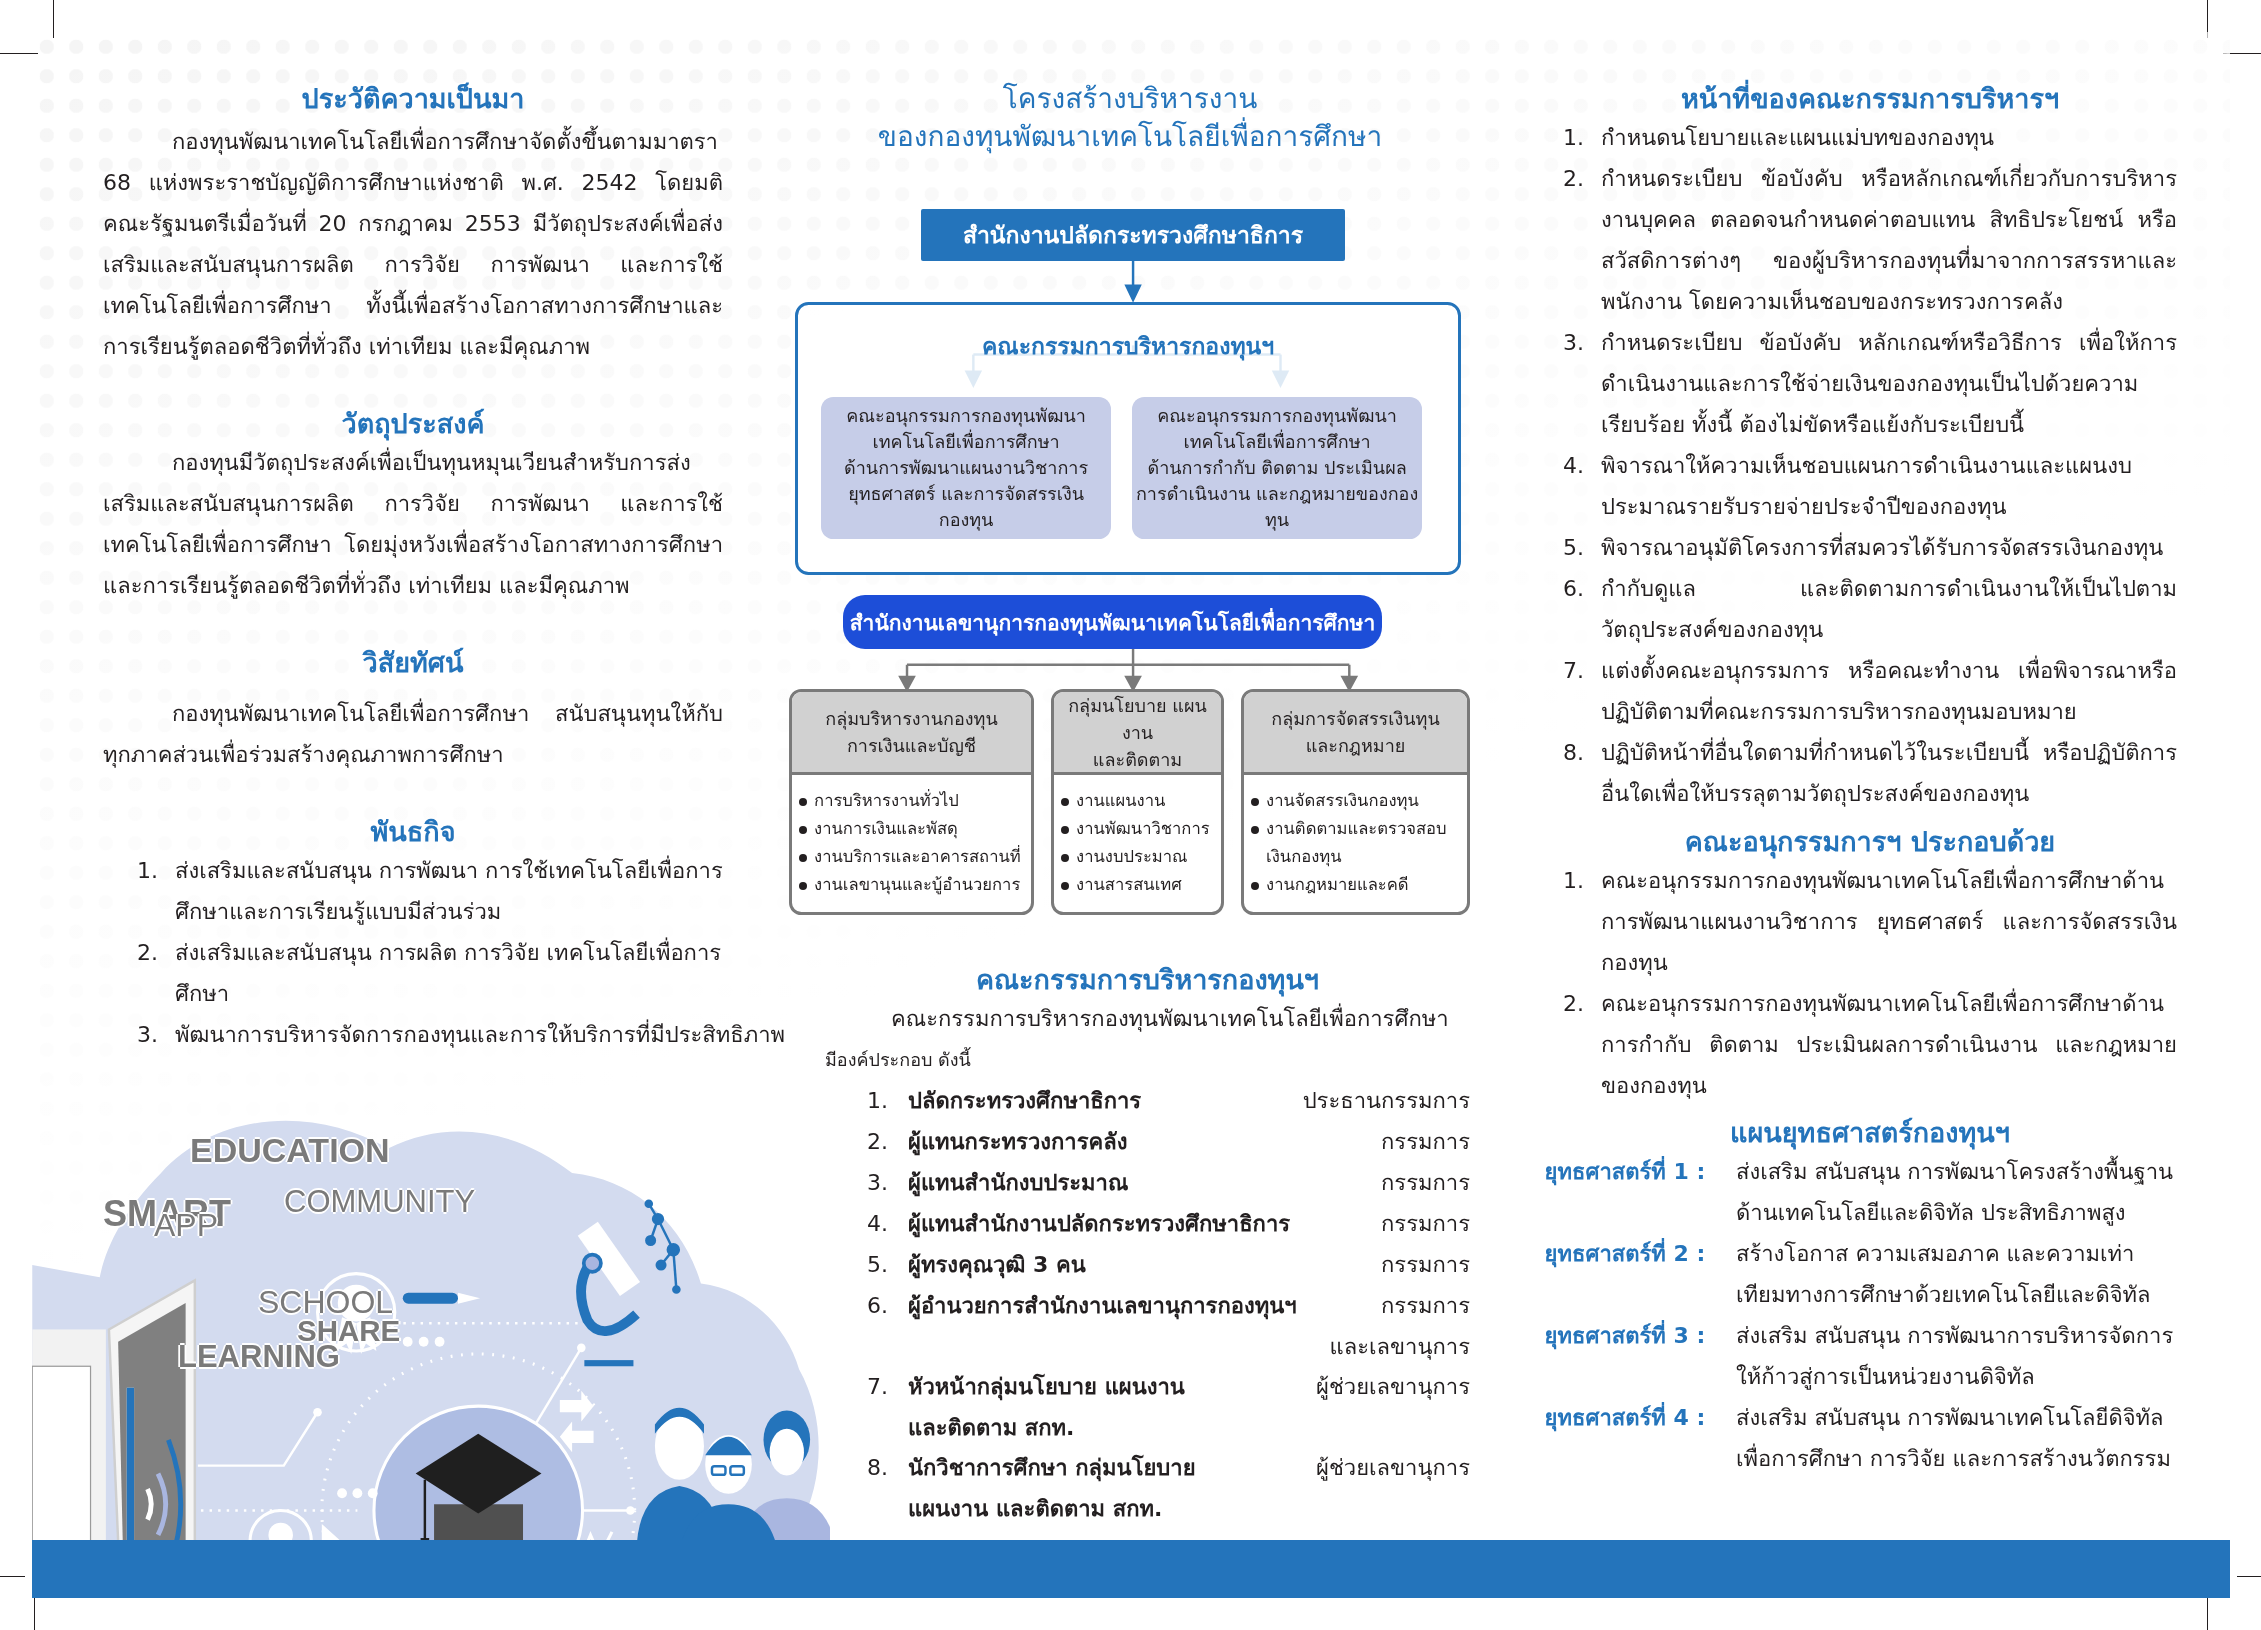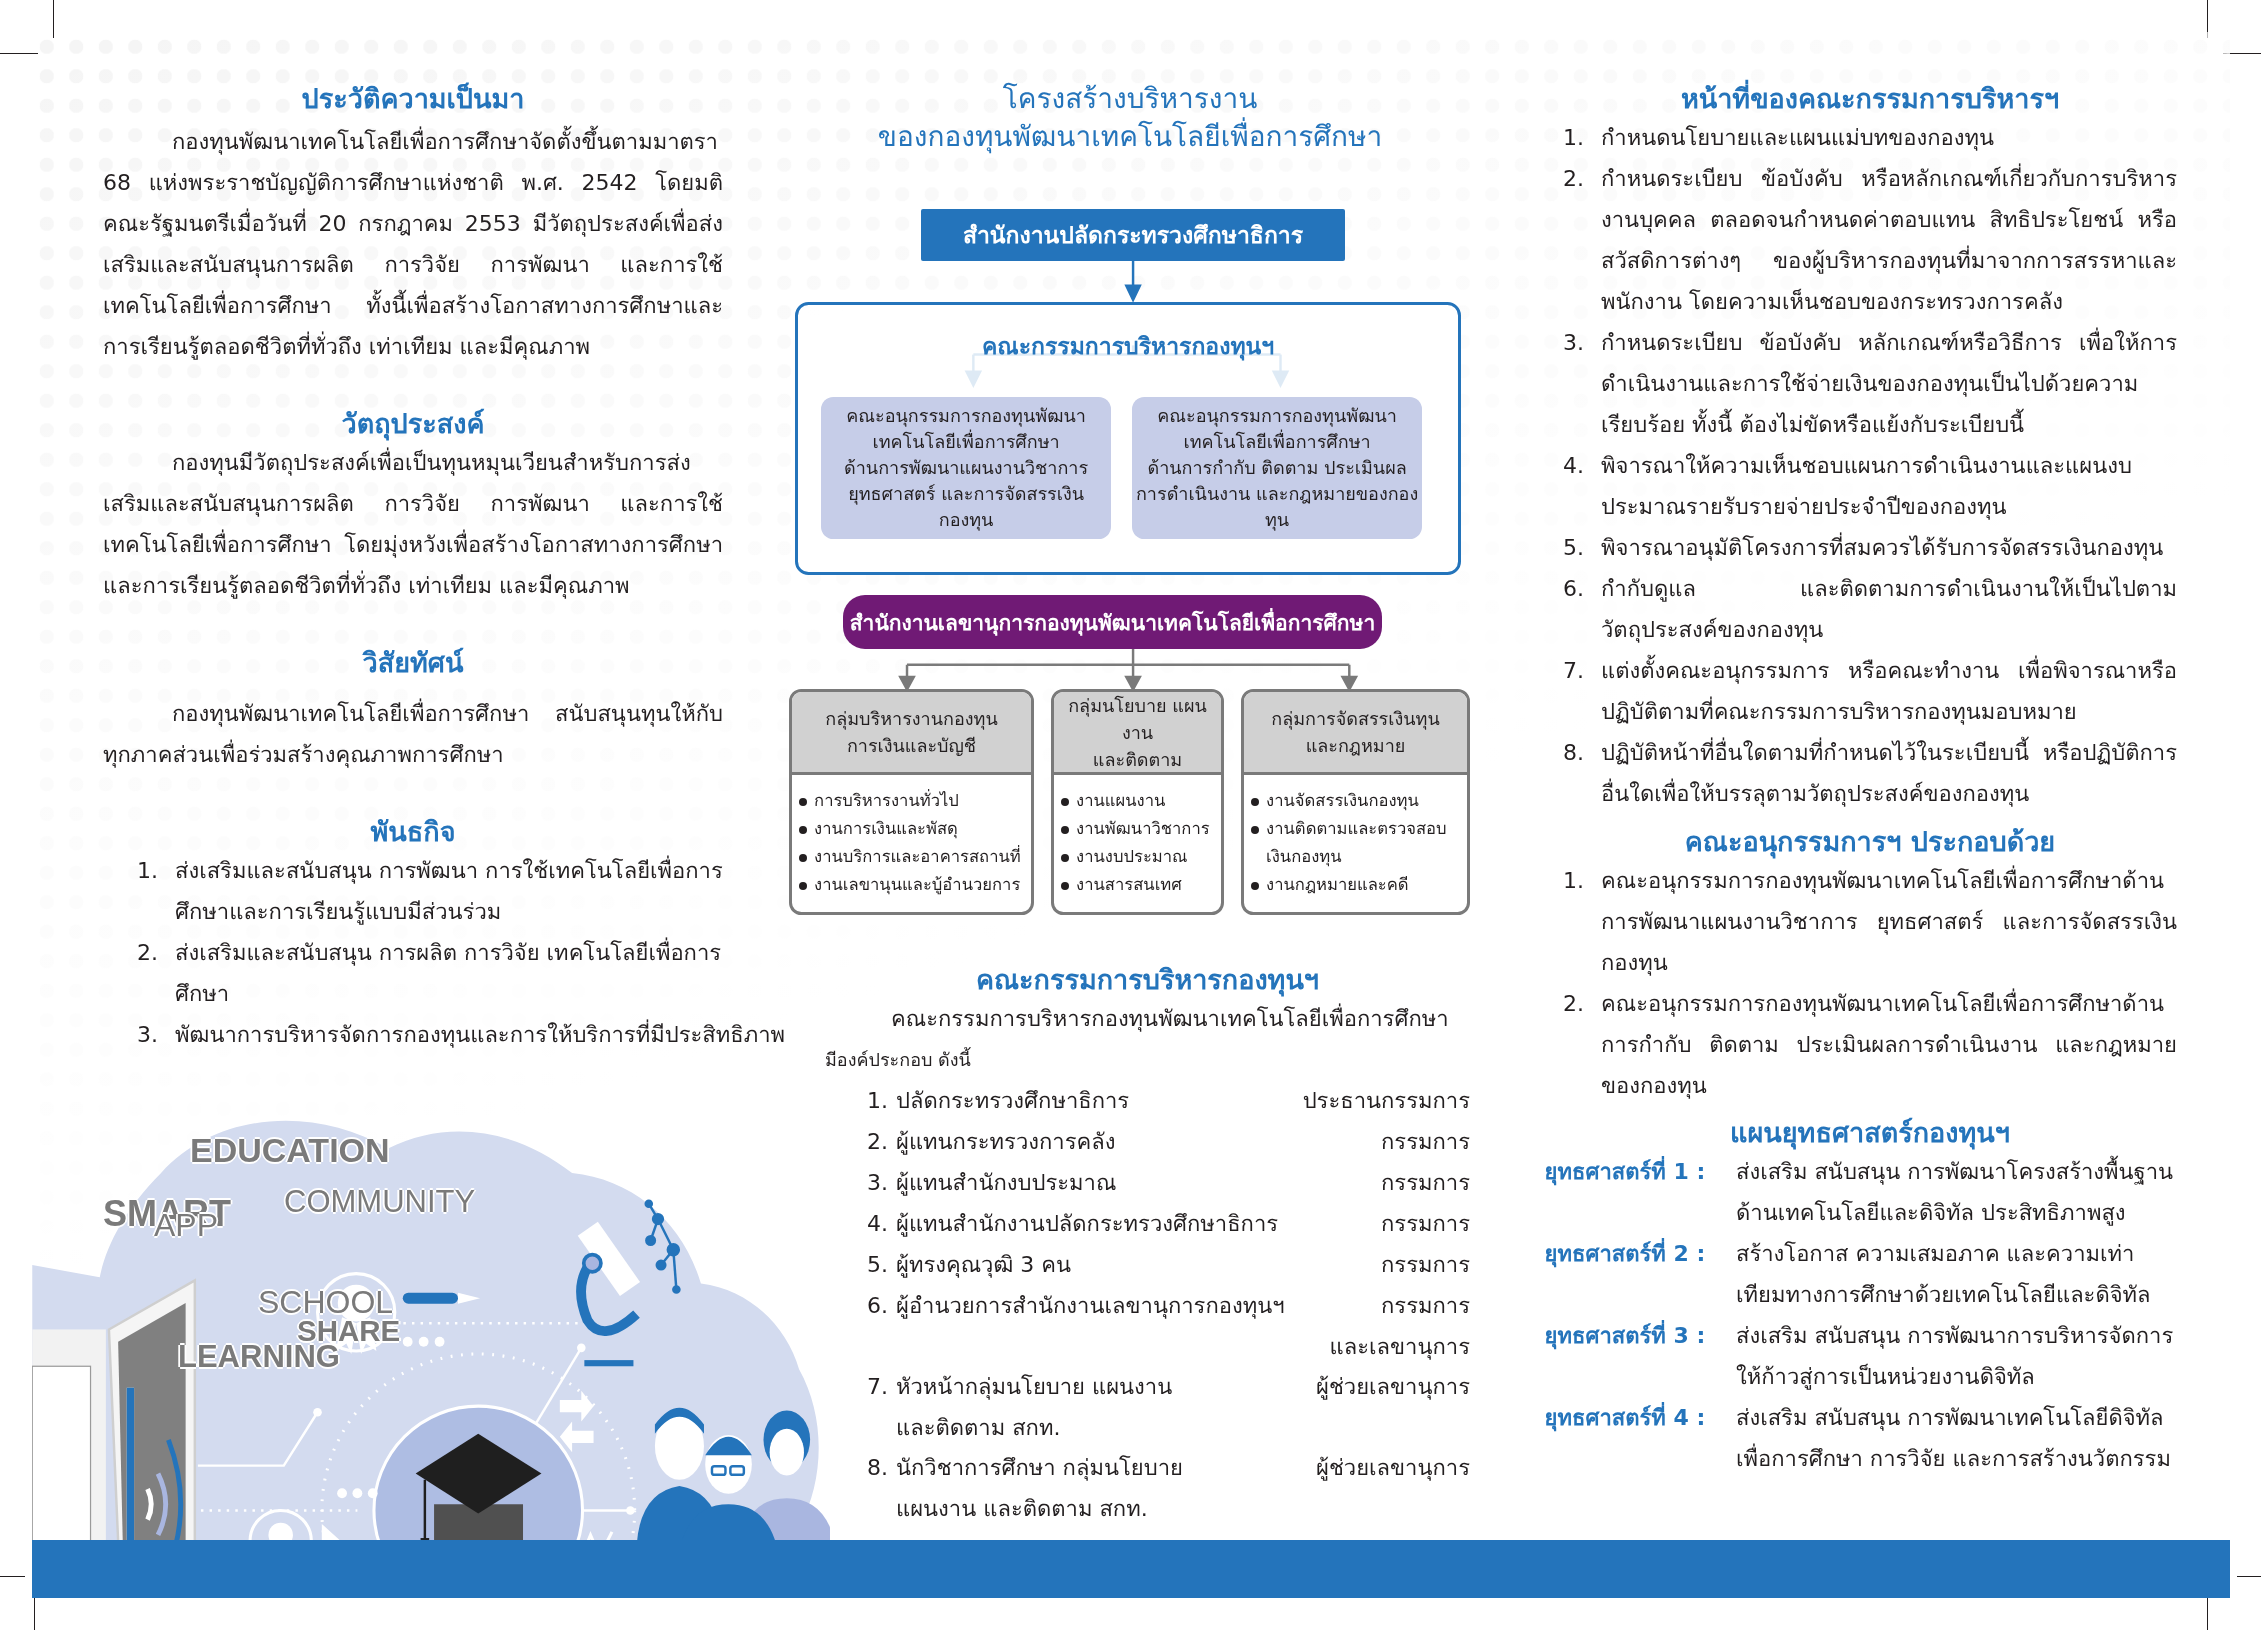--- a/index.html
+++ b/index.html
@@ -57,21 +57,21 @@
     color: #2474bb; font-weight: bold; font-size: 23px;
   }
   .sub-box {
     position: absolute; top: 92px; width: 290px; height: 142px;
     background: #c6cde8; border-radius: 12.3px;
     font-size: 18px; line-height: 26px; text-align: center;
     display: flex; flex-direction: column; justify-content: center;
   }
   .sec-box {
     position: absolute; left: 54px; top: 515px; width: 539px; height: 54px;
-    background: #701a75; border-radius: 22px; color: #fff;
+    background: #1d4ed8; border-radius: 22px; color: #fff;
     font-size: 21px; font-weight: bold; display: flex; align-items: center; justify-content: center;
   }
   .group {
     position: absolute; top: 602px; height: 220px; border: 3.1px solid #7a7a7a;
     border-radius: 12.3px; overflow: hidden; background: #fff;
   }
   .group-head {
     background: #d1d1d1; height: 80px; border-bottom: 3.1px solid #7a7a7a;
     display: flex; align-items: center; justify-content: center; text-align: center;
     font-size: 18px; line-height: 27px;
@@ -80,21 +80,21 @@
   .group li { font-size: 16.6px; line-height: 28px; position: relative; padding-left: 16px; }
   .group li::before {
     content: ""; position: absolute; left: 1.2px; top: 10.4px; width: 8px; height: 8px;
     border-radius: 50%; background: #231f20;
   }
   .group li.cont::before { display: none; }
 
   
   .member-row { position: relative; font-size: 22px; line-height: 41px; }
   .member-row .mnum { position: absolute; left: 42px; }
-  .member-row .mname { position: absolute; left: 71px; }
+  .member-row .mname { position: absolute; left: 83px; font-weight: bold; }
   .member-row .mrole { position: absolute; right: 0; text-align: right; }
 
   
   .strat { position: relative; font-size: 22px; line-height: 41px; }
   .strat .slabel { position: absolute; left: -18.4px; color: #2474bb; font-weight: bold; white-space: nowrap; }
   .strat .stext { margin-left: 173px; display: block; }
 
   
   .illus { position: absolute; left: 32px; top: 1081px; width: 798px; height: 465px; overflow: hidden; }
   .illus-word {

